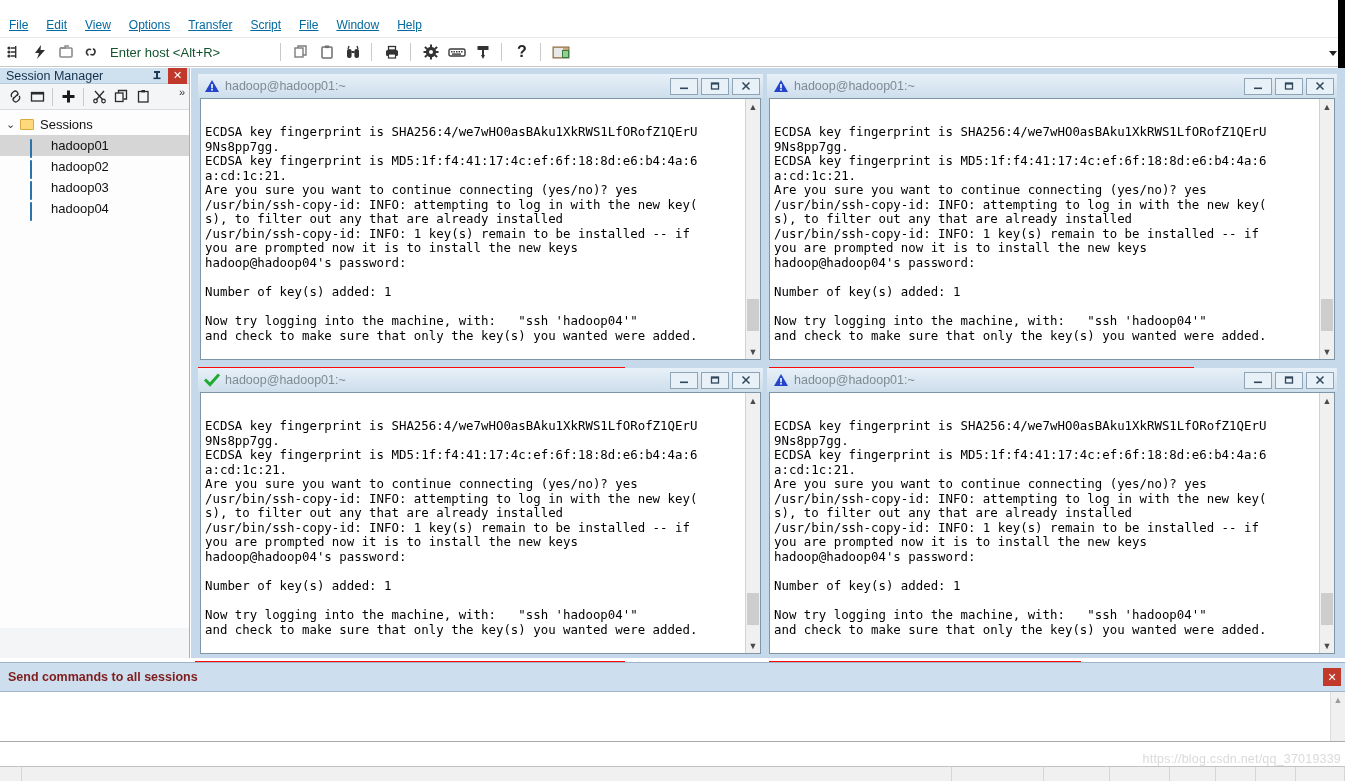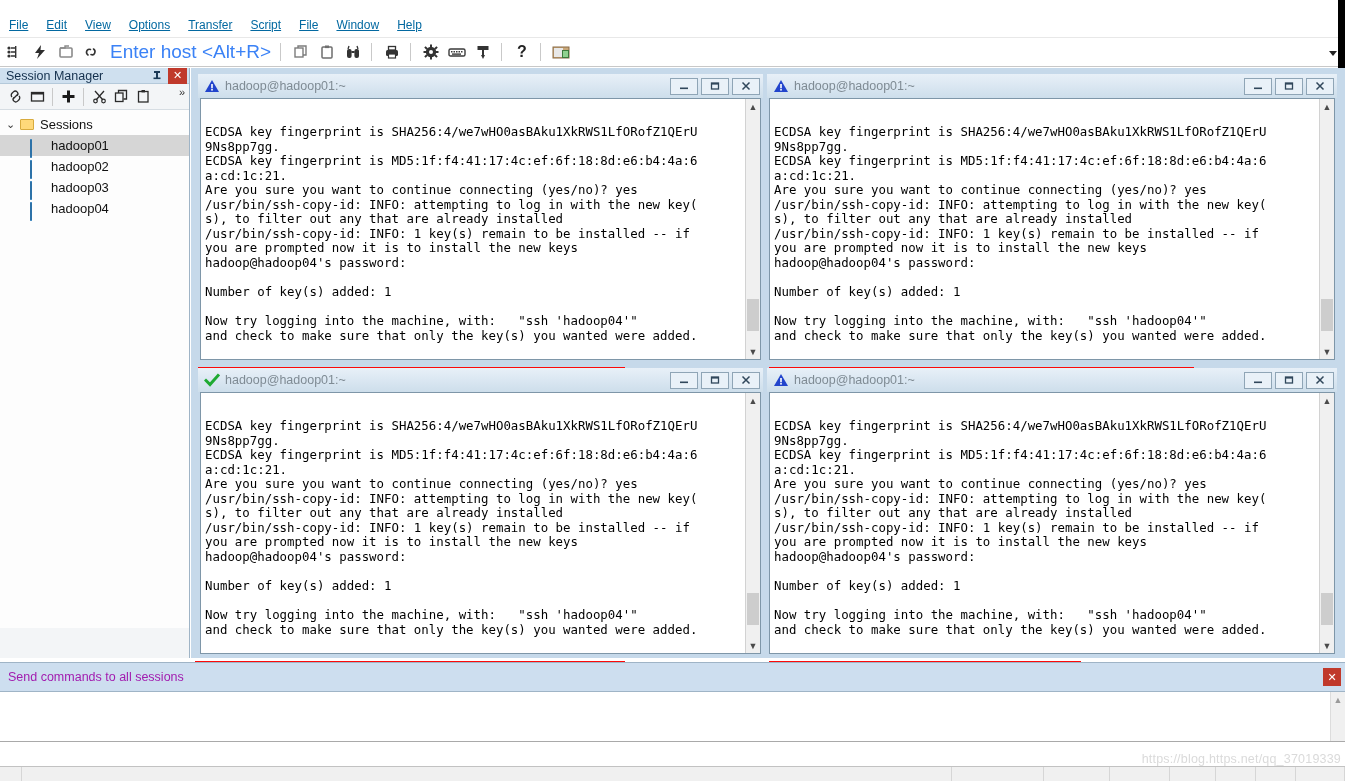--- a/index.html
+++ b/index.html
@@ -49,21 +49,21 @@
     border-bottom:1px solid #c8c8c8;
   }
   .tbtn {
     width:24px; height:24px; display:flex; align-items:center;
     justify-content:center; color:#3a3a3a; font-size:14px;
     margin-left:2px; flex:0 0 auto;
   }
   .tbtn svg { display:block; }
   .tsep { width:1px; height:18px; background:#c9c9c9; margin:0 6px; flex:0 0 auto;}
   .host-input {
-    font-size:19px; color:#3b82f6; padding-left:6px; white-space:nowrap;
+    font-size:13px; color:#14532d; padding-left:6px; white-space:nowrap;
     width:170px; flex:0 0 auto;
   }
   .tb-dropdown {
     position:absolute; right:8px; top:13px; width:0;height:0;
     border-left:4px solid transparent; border-right:4px solid transparent;
     border-top:5px solid #222;
   }
 
   
   .sm {
@@ -169,21 +169,21 @@
   .redbox {
     position:absolute; border:3px solid #fb0a0a; pointer-events:none;
   }
 
   
   .sendbar {
     position:absolute; left:0; top:662px; width:1345px; height:30px;
     background:#cddeef; border-top:1px solid #9fb4c6; border-bottom:1px solid #9fb4c6;
     display:flex; align-items:center; padding:0 4px 0 8px;
   }
-  .sendbar .lbl { font-size:12.5px; color:#a21caf; flex:1; white-space:nowrap;}
+  .sendbar .lbl { font-size:12.5px; color:#7f1d1d; flex:1; white-space:nowrap;font-weight:bold;}
   .sendbar .x {
     width:18px;height:18px;background:#c0392b;color:#fff;font-size:11px;
     display:flex;align-items:center;justify-content:center;
   }
   .sendinput {
     position:absolute; left:0; top:692px; width:1345px; height:50px;
     background:#ffffff; border-bottom:1px solid #a9a9a9;
   }
   .sendinput .sb2 {
     position:absolute; right:0; top:0; width:15px; height:100%;
@@ -639,21 +639,21 @@
   <div class="sendbar">
     <div class="lbl">Send commands to all sessions</div>
     <div class="x">✕</div>
   </div>
   <div class="sendinput">
     <div class="sb2">
         <span>▲</span>
       </div>
   </div>
 
-  <div class="watermark">https://blog.https.net/qq_37019339</div>
+  <div class="watermark">https://blog.csdn.net/qq_37019339</div>
 
   <div class="statusbar">
     <div class="status-cell" style="width:22px;"></div>
     <div class="status-cell" style="width:930px;"></div>
     <div class="status-cell" style="width:92px;"></div>
     <div class="status-cell" style="width:66px;"></div>
     <div class="status-cell" style="width:60px;"></div>
     <div class="status-cell" style="width:46px;"></div>
     <div class="status-cell" style="width:40px;"></div>
     <div class="status-cell" style="width:40px;"></div>

